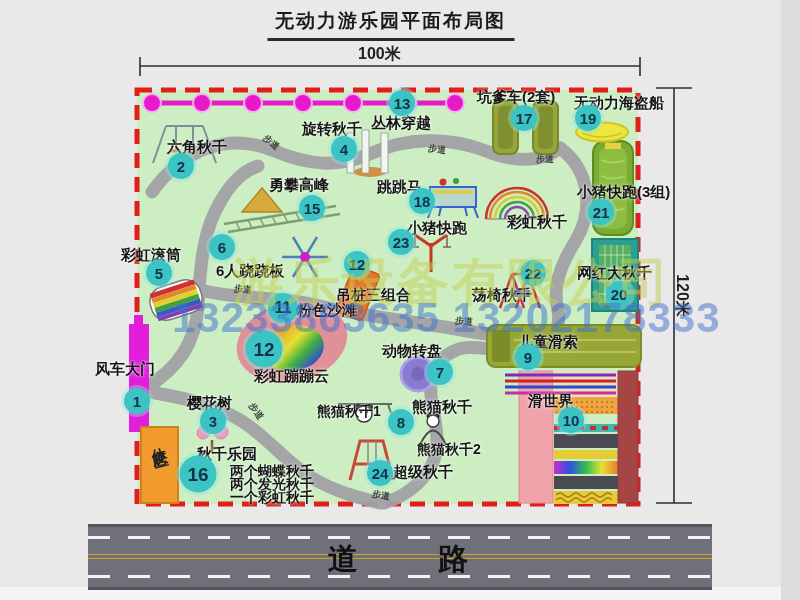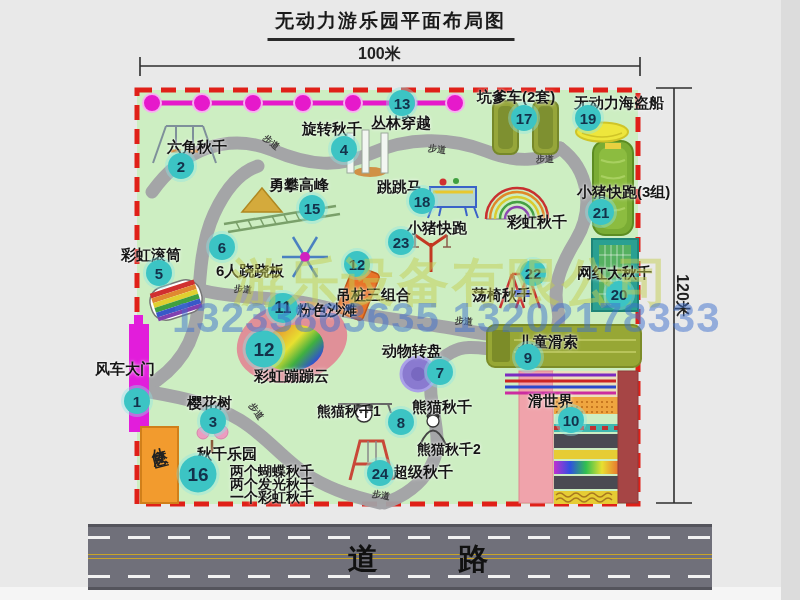--- a/index.html
+++ b/index.html
@@ -22,21 +22,21 @@
   .dim{position:absolute;font-size:16px;font-weight:bold;color:#222;z-index:5;white-space:nowrap;}
   .rest-label{position:absolute;left:147px;top:436px;width:24px;height:62px;
          writing-mode:vertical-rl;font-size:15px;font-weight:bold;color:#222;
          letter-spacing:3px;transform:rotate(-14deg);z-index:4;}
   .road{position:absolute;left:88px;top:524px;width:624px;height:60px;background:#70707a;
         border-top:3px solid #54545c;border-bottom:3px solid #54545c;z-index:2;}
   .road .dash{position:absolute;left:0;width:100%;height:3px;
         background:repeating-linear-gradient(90deg,#f2f2f2 0 22px,transparent 22px 40px);}
   .road .yline{position:absolute;left:0;width:100%;height:1px;}
   .road-label{position:absolute;left:0;top:12px;width:100%;text-align:center;
-        font-size:30px;font-weight:bold;color:#111;word-spacing:64px;letter-spacing:4px;padding-left:20px;}
+        font-size:30px;font-weight:bold;color:#111;word-spacing:64px;letter-spacing:4px;}
   .bottom-strip{position:absolute;left:0;top:587px;width:800px;height:13px;background:#f5f5f5;z-index:1;}
   .wm{position:absolute;font-weight:bold;white-space:nowrap;pointer-events:none;z-index:5;}
   .wm.company{left:232px;top:248px;font-size:52px;color:rgba(196,206,82,.5);letter-spacing:3px;}
   .wm.phone{left:172px;top:294px;font-size:42px;color:rgba(62,112,205,.5);letter-spacing:1px;}
   svg{position:absolute;left:0;top:0;z-index:2;pointer-events:none;}
 </style>
 </head>
 <body>
 
 <div id="stage">

